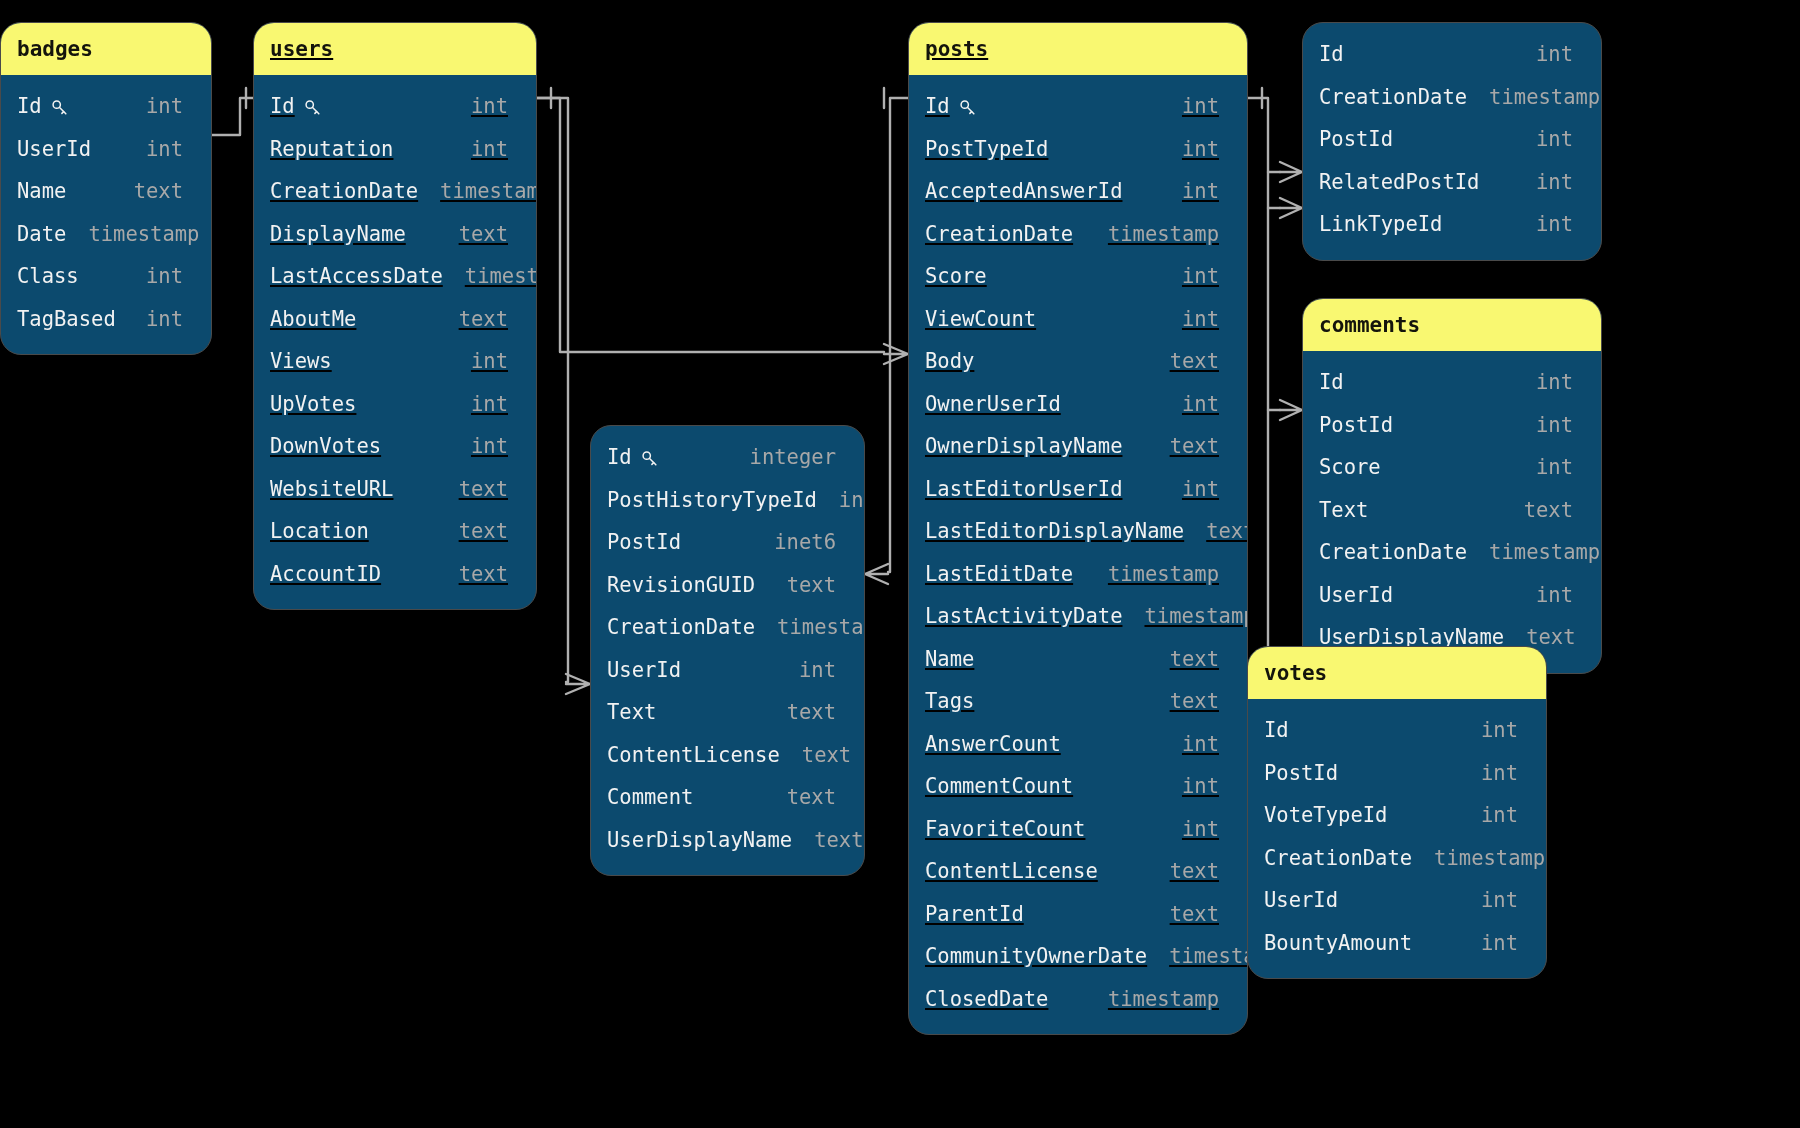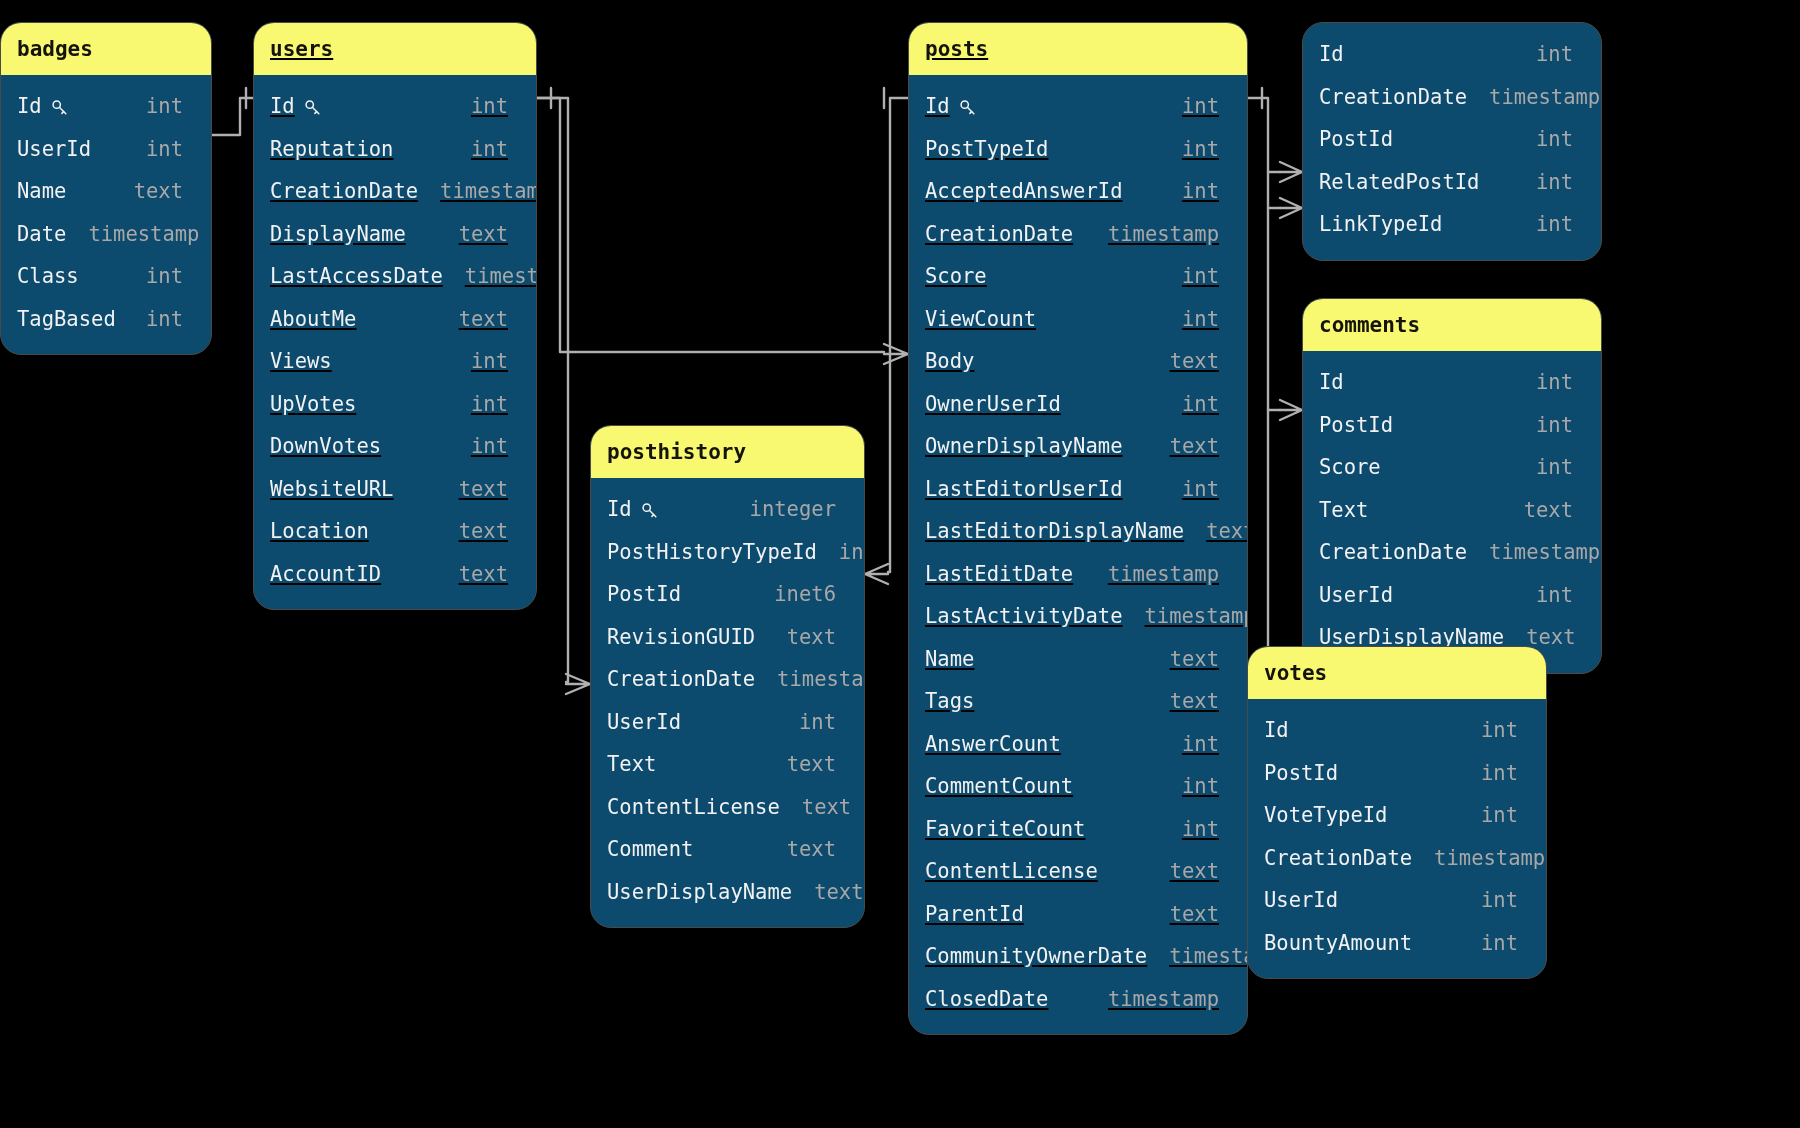--- a/index.html
+++ b/index.html
@@ -275,21 +275,20 @@
           </div>
           <div class="field-row">
             <span class="field-name">
               <span>AccountID</span>
             </span>
             <span class="field-type">text</span>
           </div>
         </div>
       </div>
       <div class="table-card" style="left: 590px; top: 425px; width: 275px;">
-        <div class="table-header">posthistory</div>
         <div class="table-body">
           <div class="field-row">
             <span class="field-name">
               <span>Id</span>
               <span class="key-icon">
                 <svg viewBox="0 0 24 24" width="19" height="19" fill="none" stroke="#f2f2f2" stroke-width="1.9" stroke-linecap="round" stroke-linejoin="round">
                   <circle cx="8.5" cy="8.5" r="4.6"></circle>
                   <path d="M11.8 11.8 L20 20"></path>
                   <path d="M17.2 17.2 L15 19.4"></path>
                 </svg>

